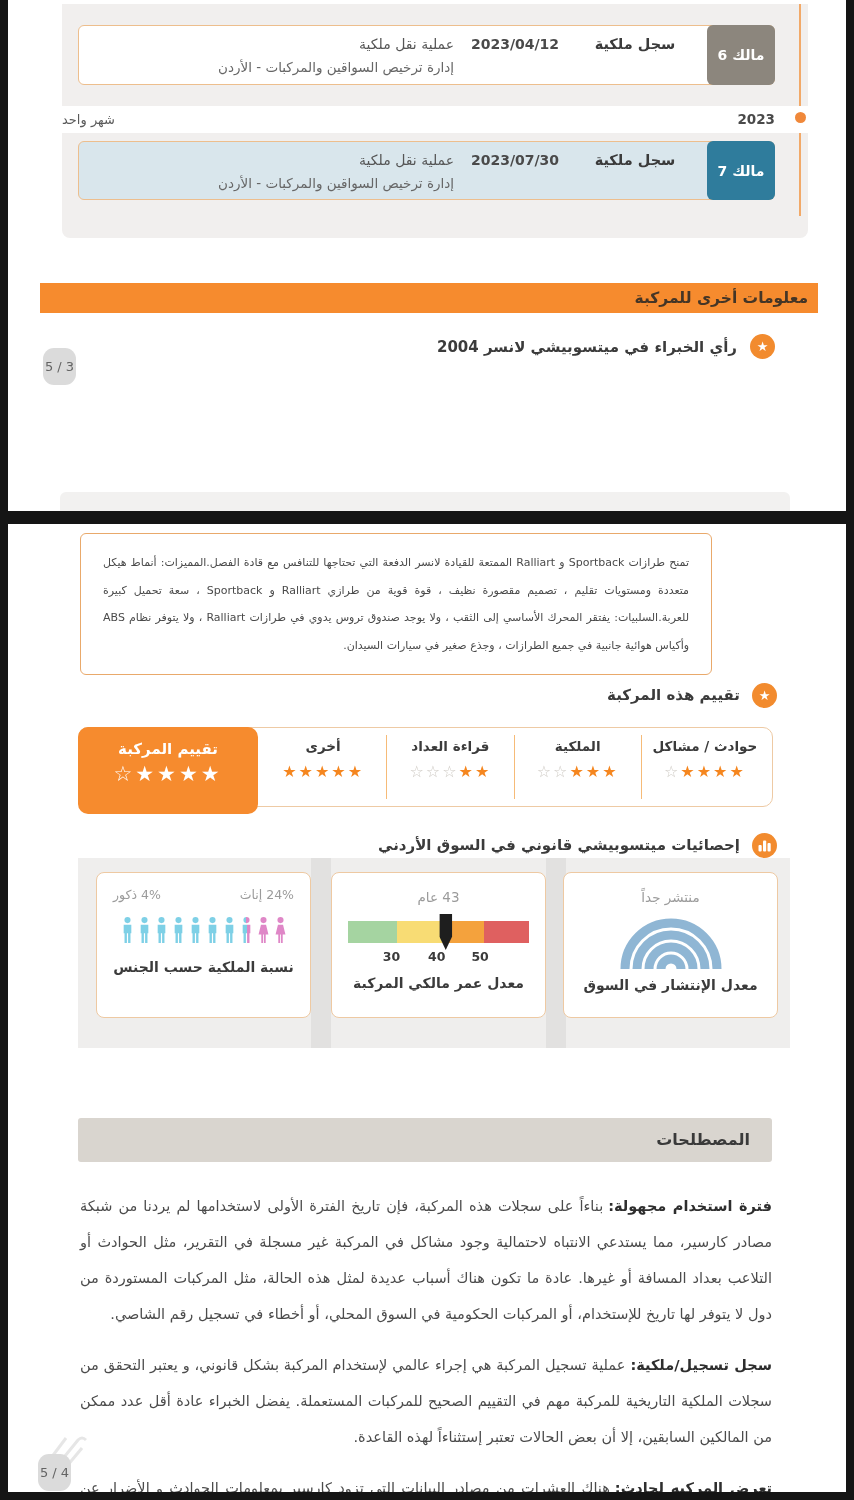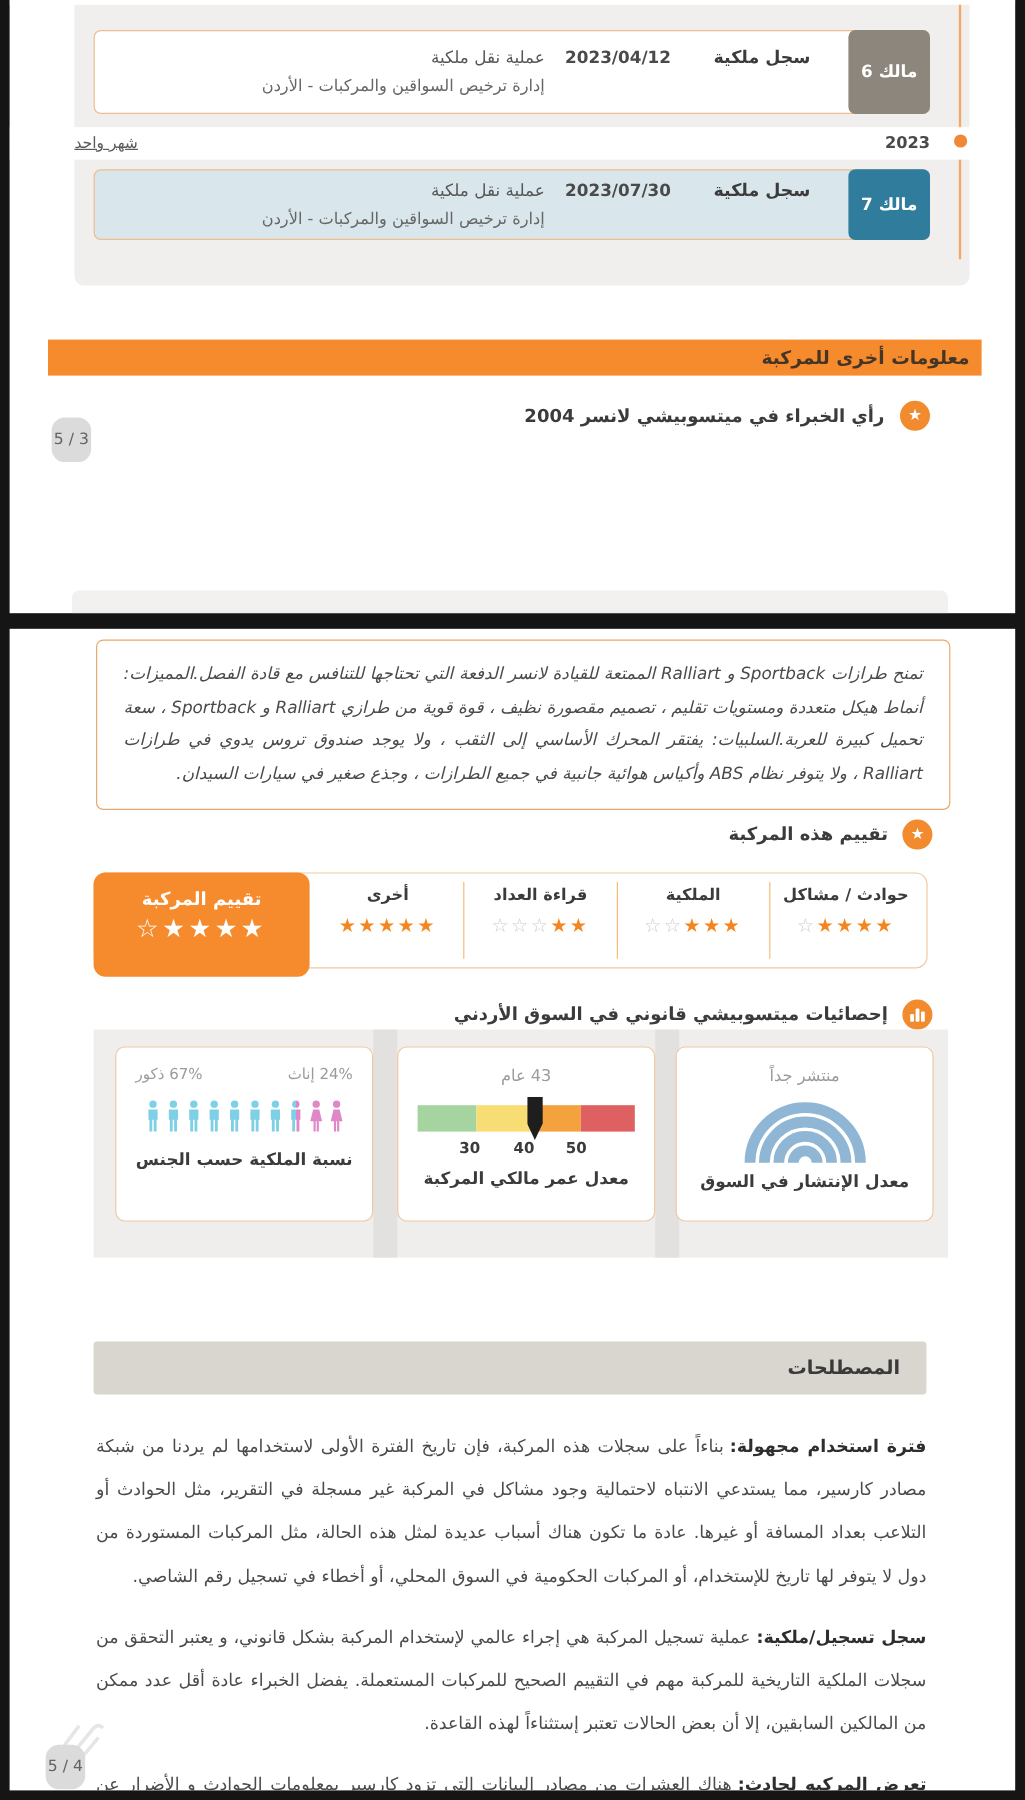--- a/index.html
+++ b/index.html
@@ -15,25 +15,25 @@
   
   .tl-block { position:absolute; left:54px; top:-14px; width:746px; height:252px;
     background:#f1efee; border-radius:8px; }
   .tl-rail { position:absolute; left:791px; top:0; width:2px; height:216px; background:#f2a968; }
   .gap-row, .gap-row-top { position:absolute; left:0; width:838px; height:27px; background:#ffffff; }
   .gap-row { top:106px; }
   .gap-row-top { top:-23px; }
   .tl-dot { position:absolute; left:787px; top:112px; width:11px; height:11px;
     border-radius:50%; background:#f0883a; }
   .gap-year { position:absolute; right:71px; font-size:13.5px; font-weight:bold; color:#4a4a4a; line-height:27px; }
-  .gap-duration { position:absolute; left:54px; font-size:13px; color:#5a5a5a; line-height:27px;text-decoration:underline; }
+  .gap-duration { position:absolute; left:54px; font-size:13px; color:#5a5a5a; line-height:27px; }
 
   .owner-card { position:absolute; left:70px; width:697px;
     border:1px solid #edbe8d; border-radius:6px; background:#ffffff; }
-  #owner-card-6 { top:25px; height:70px; }
+  #owner-card-6 { top:25px; height:60px; }
   #owner-card-7 { top:141px; height:59px; background:#d9e6ec; }
   .owner-label { position:absolute; right:-1px; top:-1px; bottom:-1px; width:68px;
     border-radius:6px; display:flex; align-items:center; justify-content:center;
     color:#ffffff; font-weight:bold; font-size:14px; }
   #owner-card-6 .owner-label { background:#8c867d; }
   #owner-card-7 .owner-label { background:#2f7c9c; }
   .owner-body { position:absolute; right:80px; left:14px; top:50%; transform:translateY(-50%);
     display:grid; grid-template-columns:118px 122px 1fr; row-gap:7px; direction:rtl; }
   .rec-type { font-weight:bold; font-size:14.5px; color:#3b3b3b; text-align:center; }
   .rec-date { font-size:14px; font-weight:600; color:#4a4a4a; text-align:center; }
@@ -54,23 +54,23 @@
   .page-badge { position:absolute; width:33px; height:37px; background:#dbdbdb;
     border-radius:11px; text-align:center; line-height:37px;
     font-size:13px; color:#636363; }
   #badge-3 { left:35px; top:348px; }
   #badge-4 { left:30px; top:930px; }
 
   .cut-block { position:absolute; left:52px; top:492px; width:730px; height:19px;
     background:#f2f1f0; border-radius:6px 6px 0 0; }
 
   
-  .expert-box { position:absolute; left:72px; top:9px; width:712px; min-height:136px;
+  .expert-box { position:absolute; left:72px; top:9px; width:632px; min-height:136px;
     border:1.5px solid #e9a96b; border-radius:6px; padding:15px 22px;
-    direction:rtl; text-align:justify; font-size:14px; line-height:27.5px; color:#4a4a4a;font-style:italic; }
+    direction:rtl; text-align:justify; font-size:11px; line-height:27.5px; color:#4a4a4a; }
 
   #rating-icon { left:744px; top:159px; }
   #rating-title { right:106px; top:162px; }
   #stats-icon  { left:744px; top:309px; }
   #stats-title { right:106px; top:312px; }
 
   .rating-panel { position:absolute; left:70px; top:203px; width:695px; height:80px;
     background:#ffffff; border:1px solid #eecaa4; border-radius:10px; }
   .rating-tab { position:absolute; left:70px; top:203px; width:180px; height:87px;
     background:#f68b2e; border-radius:10px; z-index:2; text-align:center; direction:rtl; }
@@ -222,21 +222,21 @@
   </div>
   <div class="head-title" id="stats-title">إحصائيات ميتسوبيشي قانوني في السوق الأردني</div>
 
   <div class="stats-strip"></div>
   <div class="strip-gutter" id="gutter-1"></div>
   <div class="strip-gutter" id="gutter-2"></div>
 
   <div class="stat-card" id="card-gender">
     <div class="gender-top">
       <span>24% إناث</span>
-      <span>67% ذكور</span>
+      <span>4% ذكور</span>
     </div>
     <div class="gender-icons">
       <svg width="17" height="36" viewBox="0 0 20 34" class="fig-f">
           <circle cx="10" cy="4.2" r="3.6"></circle>
           <path d="M7,9.5 H13 L15.8,21 H12.6 V31 H10.5 V21 H9.5 V31 H7.4 V21 H4.2 Z"></path>
         </svg>
       <svg width="17" height="36" viewBox="0 0 20 34" class="fig-f">
           <circle cx="10" cy="4.2" r="3.6"></circle>
           <path d="M7,9.5 H13 L15.8,21 H12.6 V31 H10.5 V21 H9.5 V31 H7.4 V21 H4.2 Z"></path>
         </svg>

